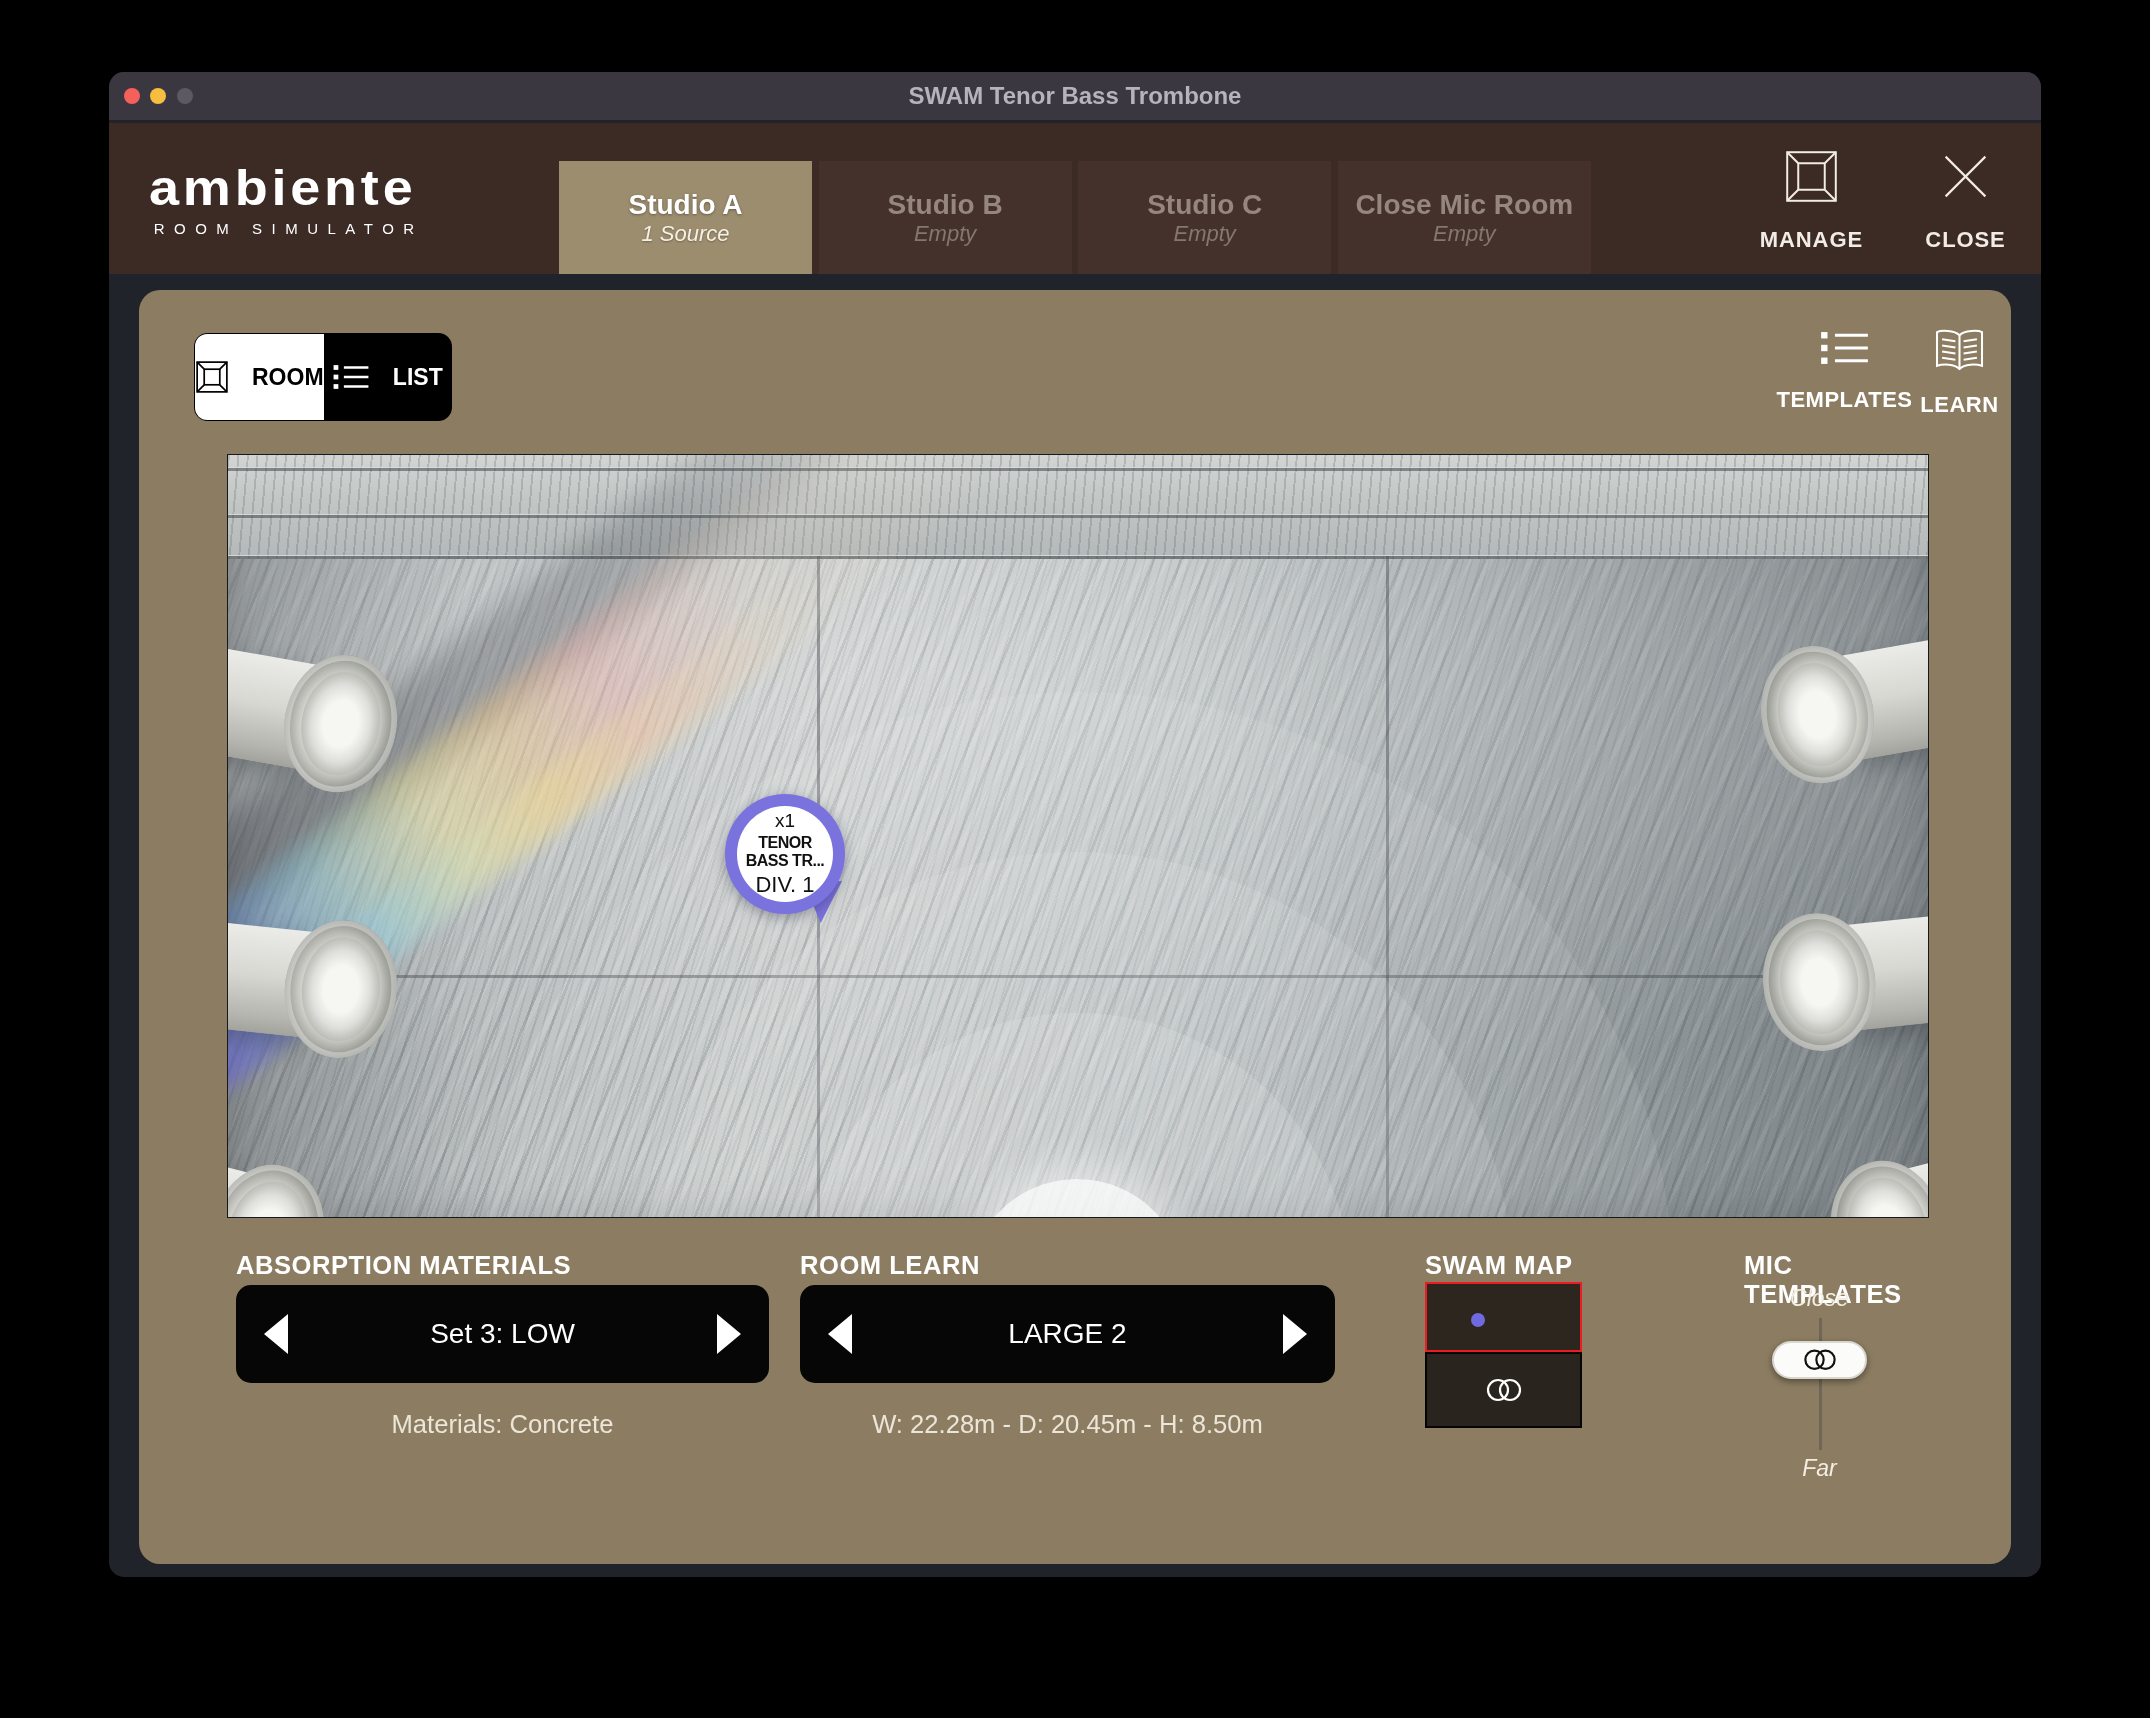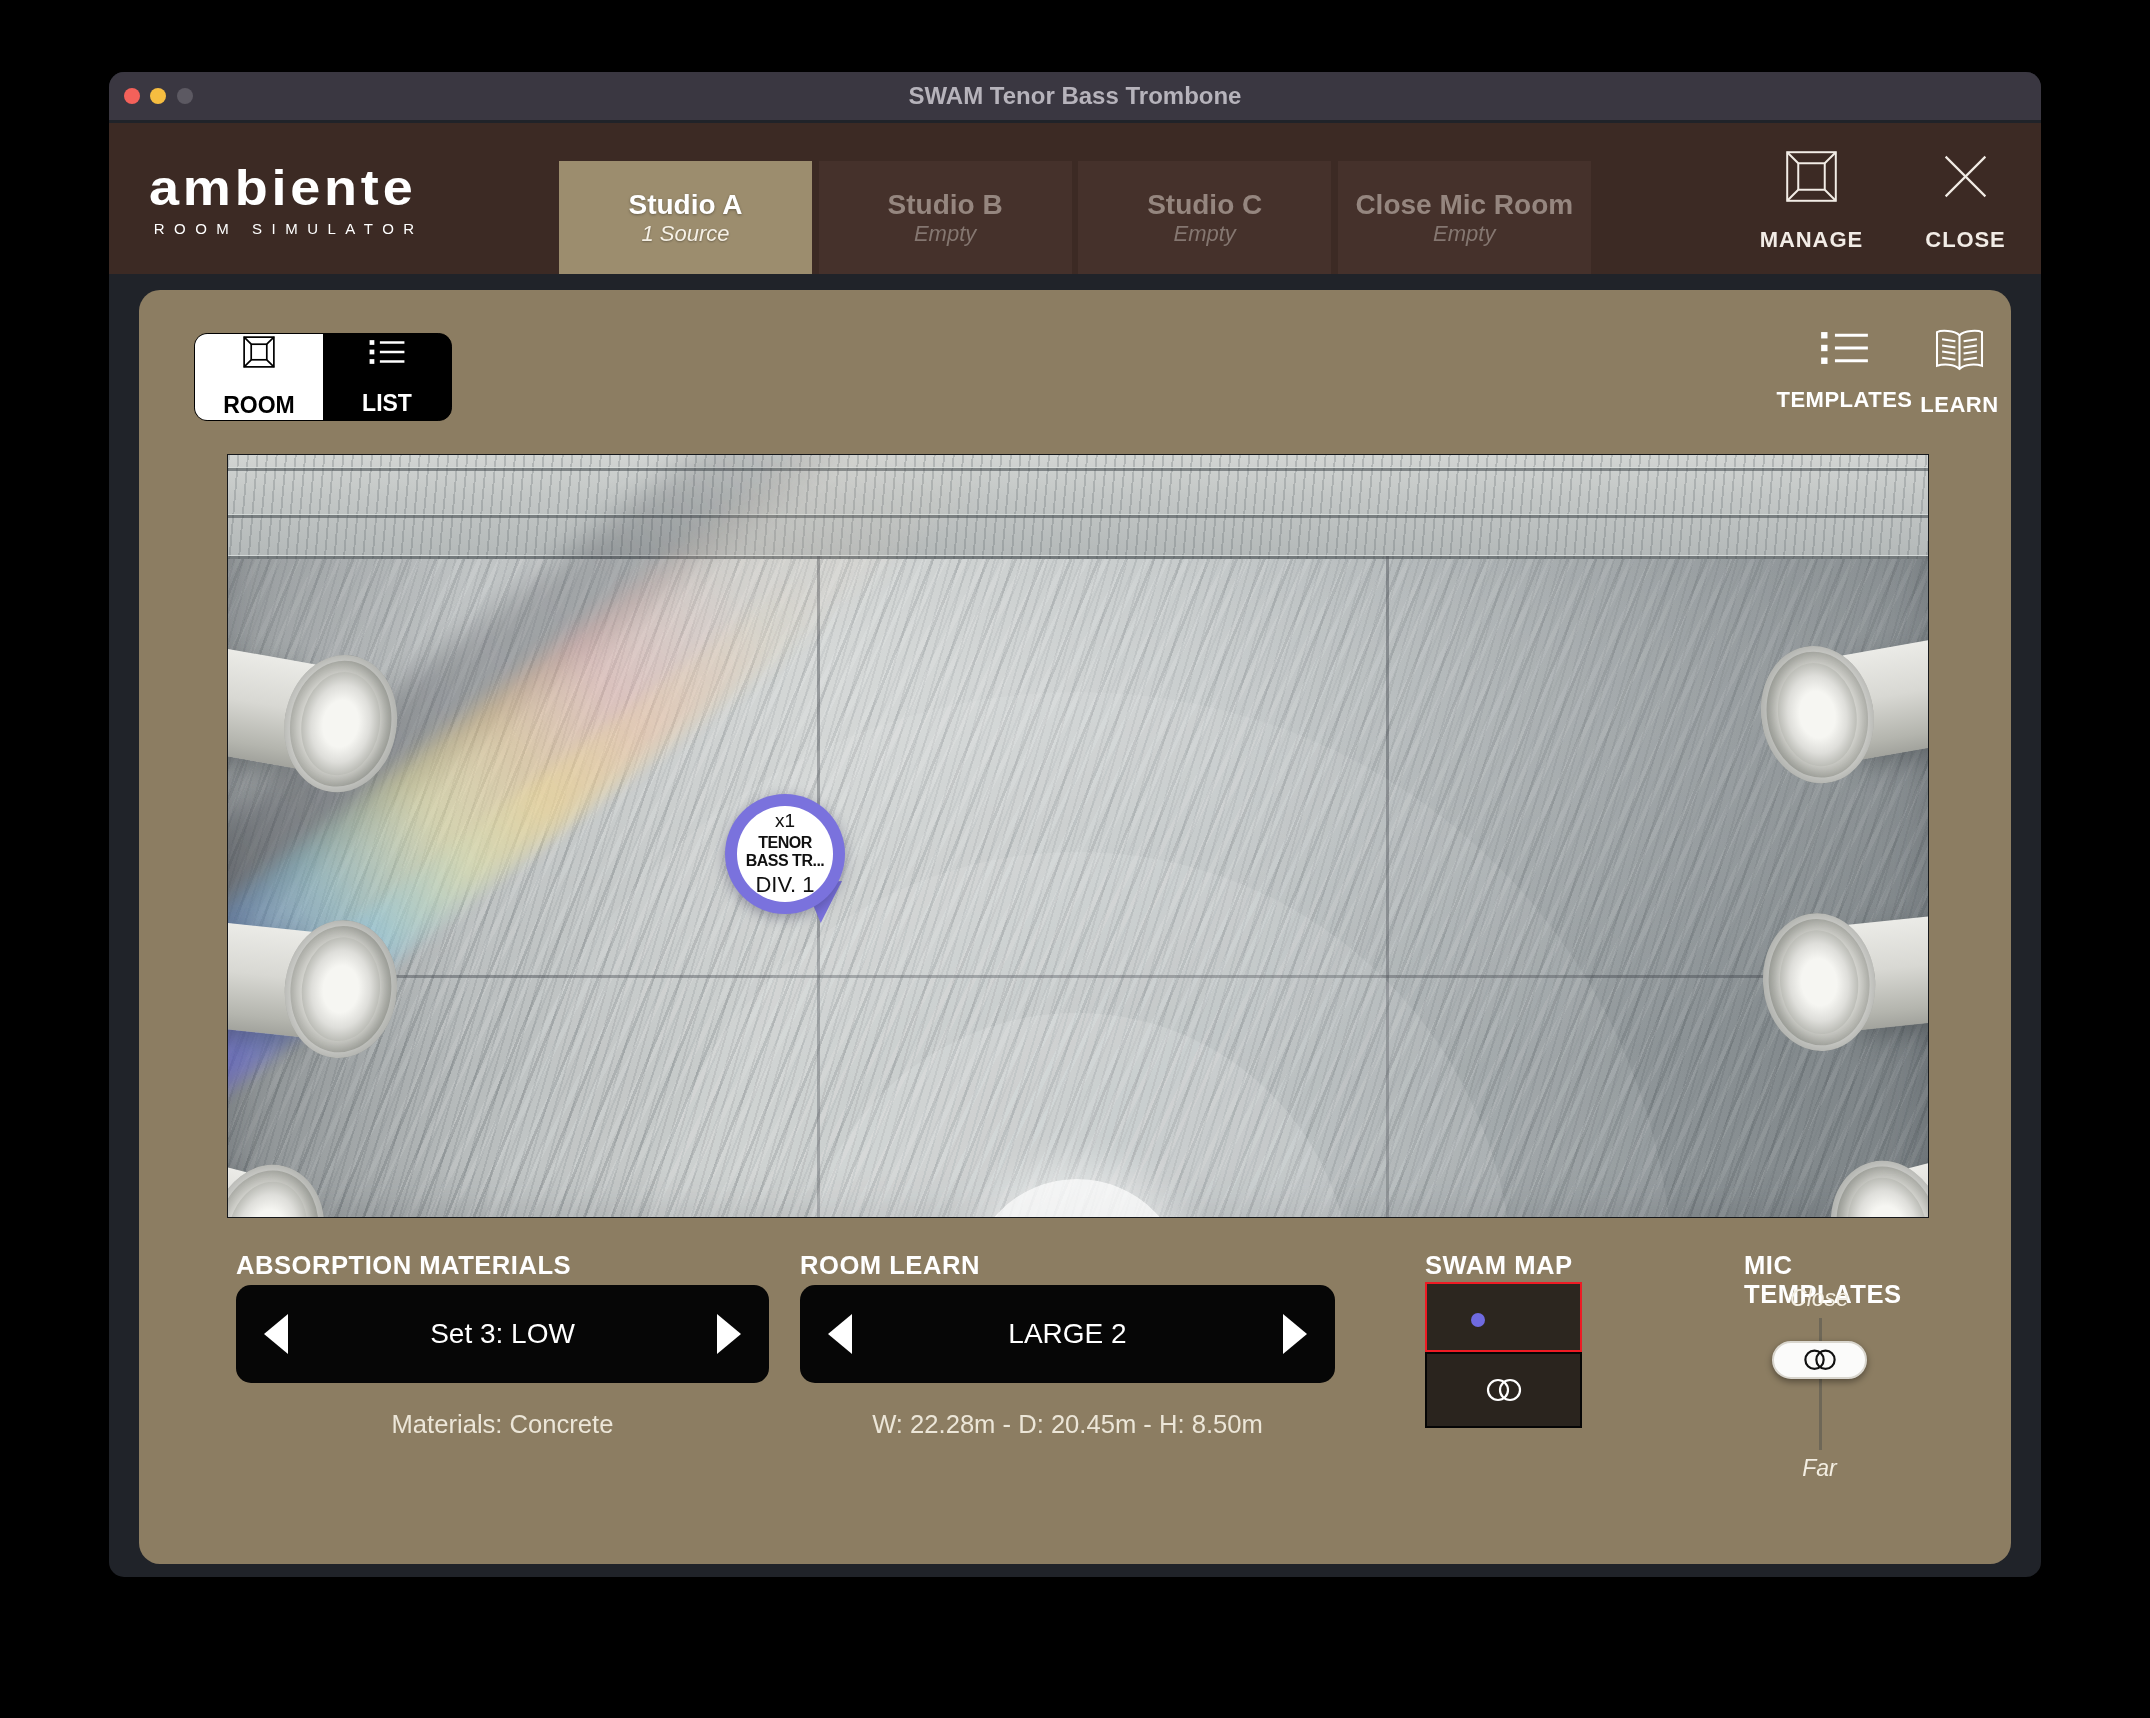--- a/index.html
+++ b/index.html
@@ -39,21 +39,21 @@
   .h-btn .h-label { font-size:22px; font-weight:bold; letter-spacing:0.9px; }
 
   
   .panel { position:absolute; left:30px; top:218px; width:1872px; height:1274px;
            background:#8c7d62; border-radius:21px; }
 
   
   .view-toggle { position:absolute; left:55px; top:43px; width:258px; height:88px;
                  border-radius:13.2px; background:#000; display:flex; overflow:hidden;
                  border:1.9px solid #000; }
-  .vt-half { flex:1; display:flex; flex-direction:column; align-items:center; justify-content:center; gap:23px; }
+  .vt-half { flex:1; display:flex; flex-direction:row; align-items:center; justify-content:center; gap:23px; }
   .vt-room { background:#fff; color:#000; }
   .vt-list { background:#000; color:#fff; }
   .vt-half .vt-label { font-size:23px; font-weight:bold; }
 
   
   .room-type { position:absolute; left:611px; top:43px; width:653px; height:87px;
                border:1.9px solid rgba(255,255,255,.85); border-radius:9.5px;
                display:flex; flex-direction:column; align-items:center; justify-content:center; gap:4.7px; }
   .rt-label { font-size:24.6px; color:#f3efe4; }
   .rt-value { font-size:29px; font-weight:bold; color:#fff; letter-spacing:0.9px; }

